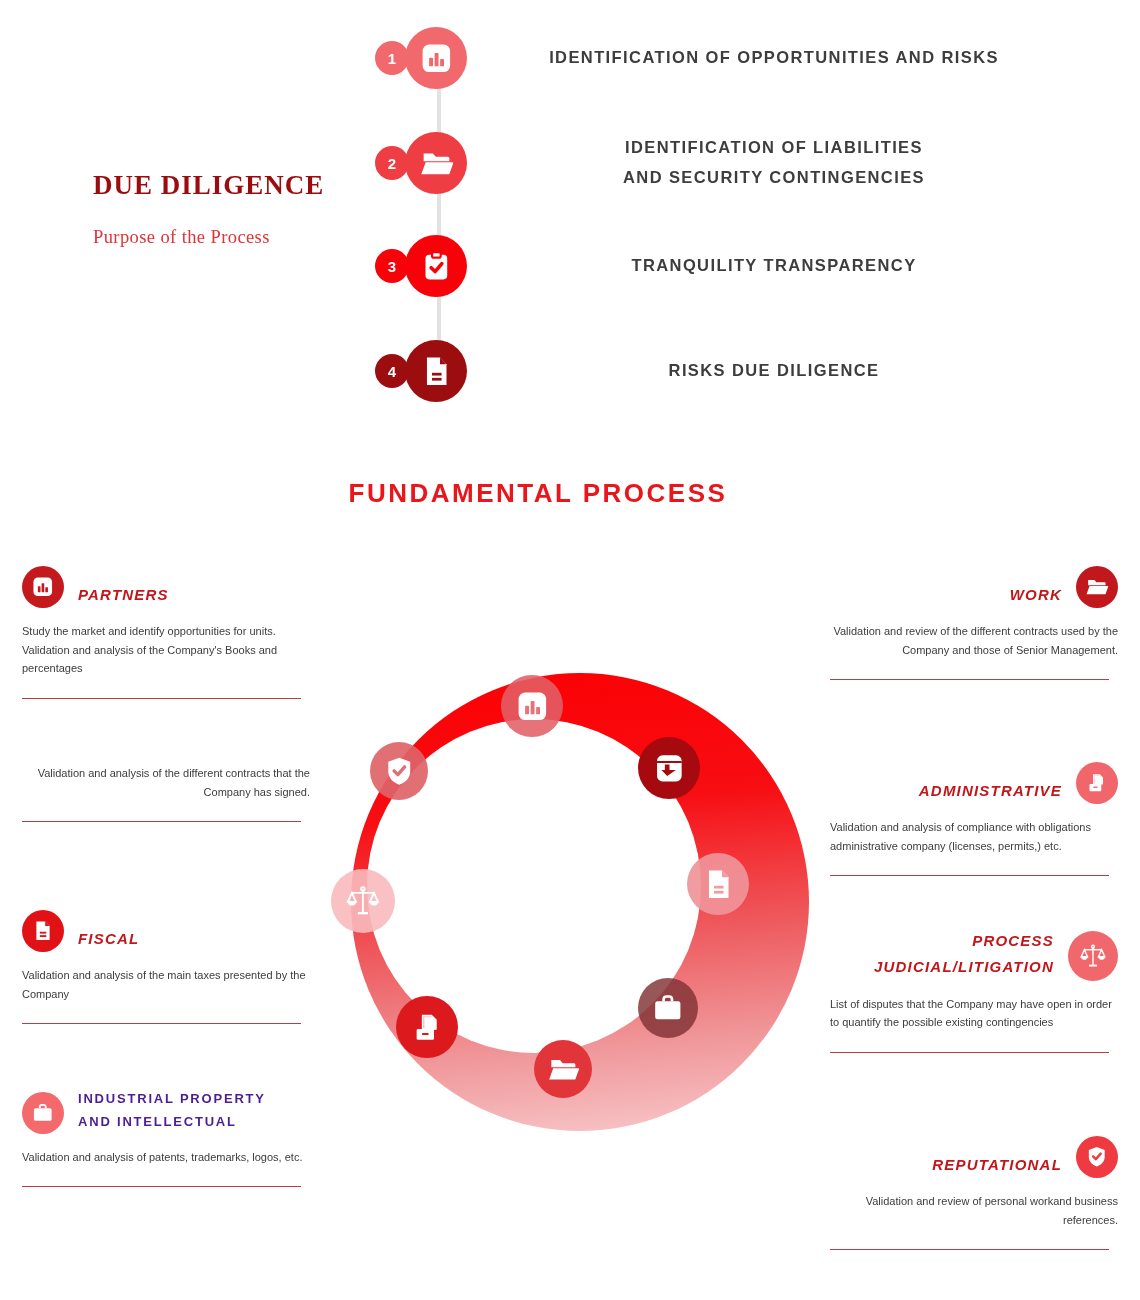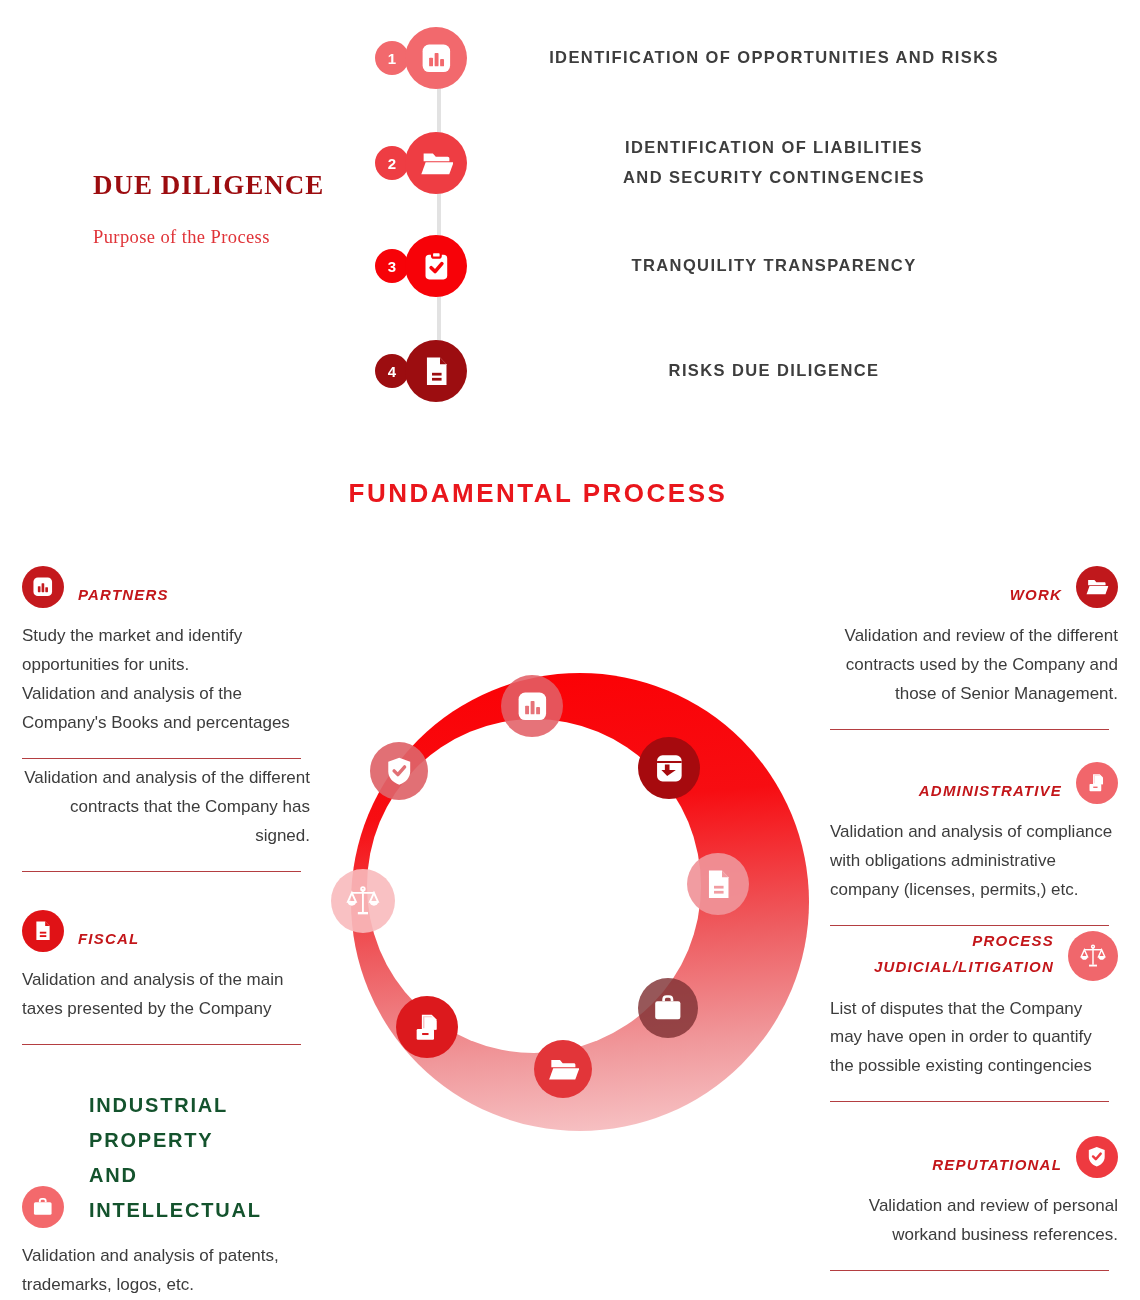--- a/index.html
+++ b/index.html
@@ -30,22 +30,22 @@
   .ring-outer{position:absolute;left:351px;top:673px;width:458px;height:458px;border-radius:50%;
     background:linear-gradient(175deg,#fc0004 0%,#f70d12 30%,#ee5c60 58%,#f0989b 80%,#f8c9cb 100%);}
   .ring-inner{position:absolute;left:367px;top:719px;width:334px;height:334px;border-radius:50%;background:#ffffff;}
   .ring-icon{position:absolute;}
   
   .card{position:absolute;width:288px;}
   .card-head{display:flex;align-items:flex-end;gap:14px;}
   .card-head .icon-circle{width:42px;height:42px;flex:0 0 auto;}
   .card-head h3{margin:0;font-size:15px;font-weight:bold;font-style:italic;color:#c3161a;
     letter-spacing:1.2px;white-space:pre-line;line-height:1.75;}
-  .card-head.no-italic h3{font-style:normal;color:#14532d;letter-spacing:1.8px;font-size:20px;margin-left:11px;}
-  .card p{margin:14px 0 0 0;font-size:17px;color:#3c3c3c;line-height:1.7;white-space:pre-line;}
+  .card-head.no-italic h3{font-style:normal;color:#4c1d95;letter-spacing:1.8px;font-size:13px;}
+  .card p{margin:14px 0 0 0;font-size:11px;color:#3c3c3c;line-height:1.7;white-space:pre-line;}
   .card hr{border:none;border-top:1.5px solid #b43e41;margin:20px 0 0 0;width:97%;}
   .card.right .card-head{justify-content:flex-end;}
   .card.right .card-head h3{text-align:right;}
   .t-center p{text-align:right;}
   .card.left-col{left:22px;}
   .card.right-col{left:830px;}
   .big-scale{width:50px !important;height:50px !important;}
   svg .acc{fill:var(--c);}
   svg .accs{stroke:var(--c);}
 </style>

